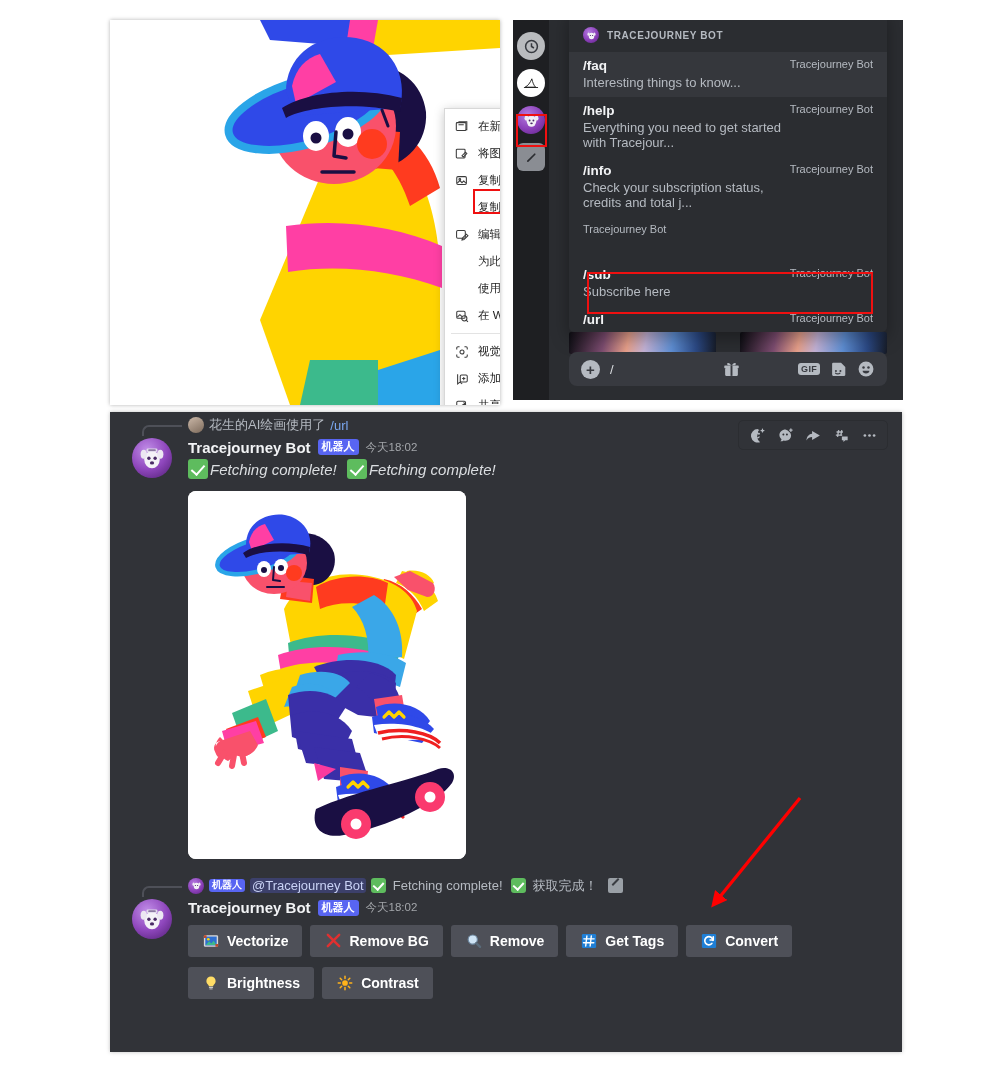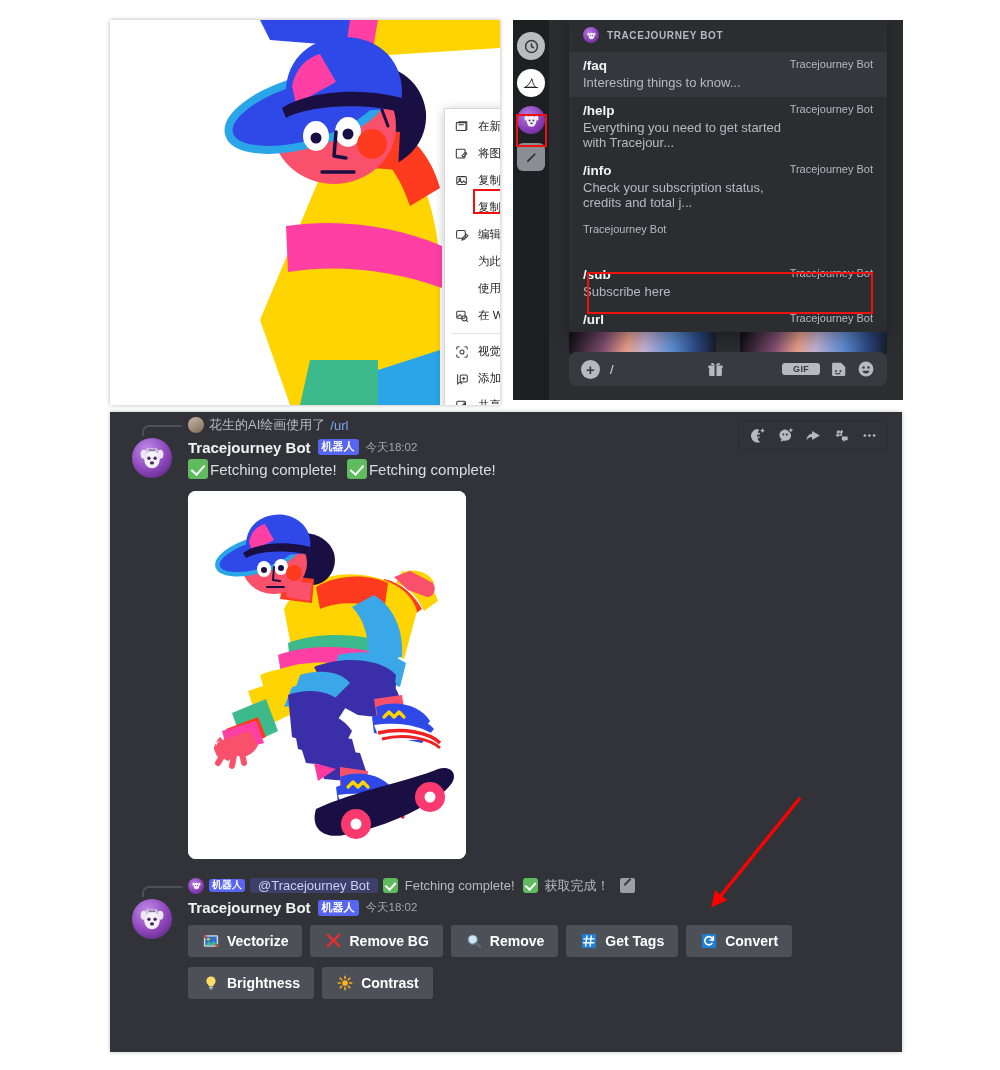--- a/index.html
+++ b/index.html
@@ -140,21 +140,21 @@
   #dt-plus {
     width: 19px; height: 19px; border-radius: 50%;
     background: #b5bac1; color: #383a40;
     display: flex; align-items: center; justify-content: center;
     font-size: 15px; line-height: 1; font-weight: bold;
   }
   #dt-text { flex: 1; font-size: 13px; color: #dbdee1; }
   .ib-icon { color: #b5bac1; display: flex; align-items: center; }
   .ib-gif {
     font-size: 9px; font-weight: bold; color: #383a40; background: #b5bac1;
-    border-radius: 3px; padding: 1px 11px; letter-spacing: .3px; margin-left: 48px;
+    border-radius: 3px; padding: 1px 3px; letter-spacing: .3px; margin-left: 48px;
   }
 
   
   #discord-main {
     position: absolute; left: 110px; top: 412px;
     width: 792px; height: 640px;
     background: #313338;
     box-shadow: 0 0 4px rgba(0,0,0,0.25);
     overflow: hidden;
   }
@@ -190,21 +190,21 @@
     background: linear-gradient(150deg,#cbb8a8,#7c6a5b);
     flex: none;
   }
   .ref-ava-bot {
     width: 16px; height: 16px; border-radius: 50%; flex: none;
     background: radial-gradient(circle at 38% 32%, #b47ae0 0%, #8a3fb8 55%, #5e2285 100%);
     display:flex; align-items:center; justify-content:center;
   }
   .ref-text { color: #b5bac1; }
   .ref-mention { color: #7aa7f0; }
-  .mention-chip { color: #c9d2f5; background: rgba(88,101,242,0.28); border-radius: 3px; padding: 0 8px;}
+  .mention-chip { color: #c9d2f5; background: rgba(88,101,242,0.28); border-radius: 3px; padding: 0 2px;}
 
   .badge-bot {
     background: #5865f2; color: #fff;
     font-size: 11px; font-weight: bold;
     border-radius: 3px; padding: 1px 4px;
     display: inline-flex; align-items: center; line-height: 1.25;
   }
   .badge-bot.small { font-size: 10px; padding: 0px 3px; }
 
   .msg-row { display: flex; gap: 0; padding: 0 0 2px 0; }
@@ -212,21 +212,21 @@
     width: 40px; height: 40px; border-radius: 50%;
     margin: 2px 16px 0 22px; flex: none;
     background: radial-gradient(circle at 38% 30%, #c18ee8 0%, #8f47bd 52%, #4e1d70 100%);
     display: flex; align-items: center; justify-content: center;
     position: relative;
   }
   .msg-body { flex: 1; min-width: 0; }
   .msg-head { display: flex; align-items: center; gap: 7px; height: 22px; }
   .msg-author { font-size: 15px; font-weight: bold; color: #f2f3f5; }
   .msg-time { font-size: 11.5px; color: #a3a6aa; }
-  .msg-content { font-size: 15px; color: #dbdee1; line-height: 1.38; padding-top: 1px; }
+  .msg-content { font-size: 15px; color: #dbdee1; line-height: 1.38; padding-top: 1px; font-style: italic; }
   .emoji-check {
     display: inline-block; width: 20px; height: 20px;
     background: #5ebc5e; border-radius: 3px; position: relative;
     vertical-align: -4px; margin-right: 2px;
   }
   .emoji-check::after {
     content: ""; position: absolute; left: 6px; top: 3px;
     width: 6px; height: 11px;
     border: solid #ffffff; border-width: 0 2.6px 2.6px 0;
     transform: rotate(42deg);

